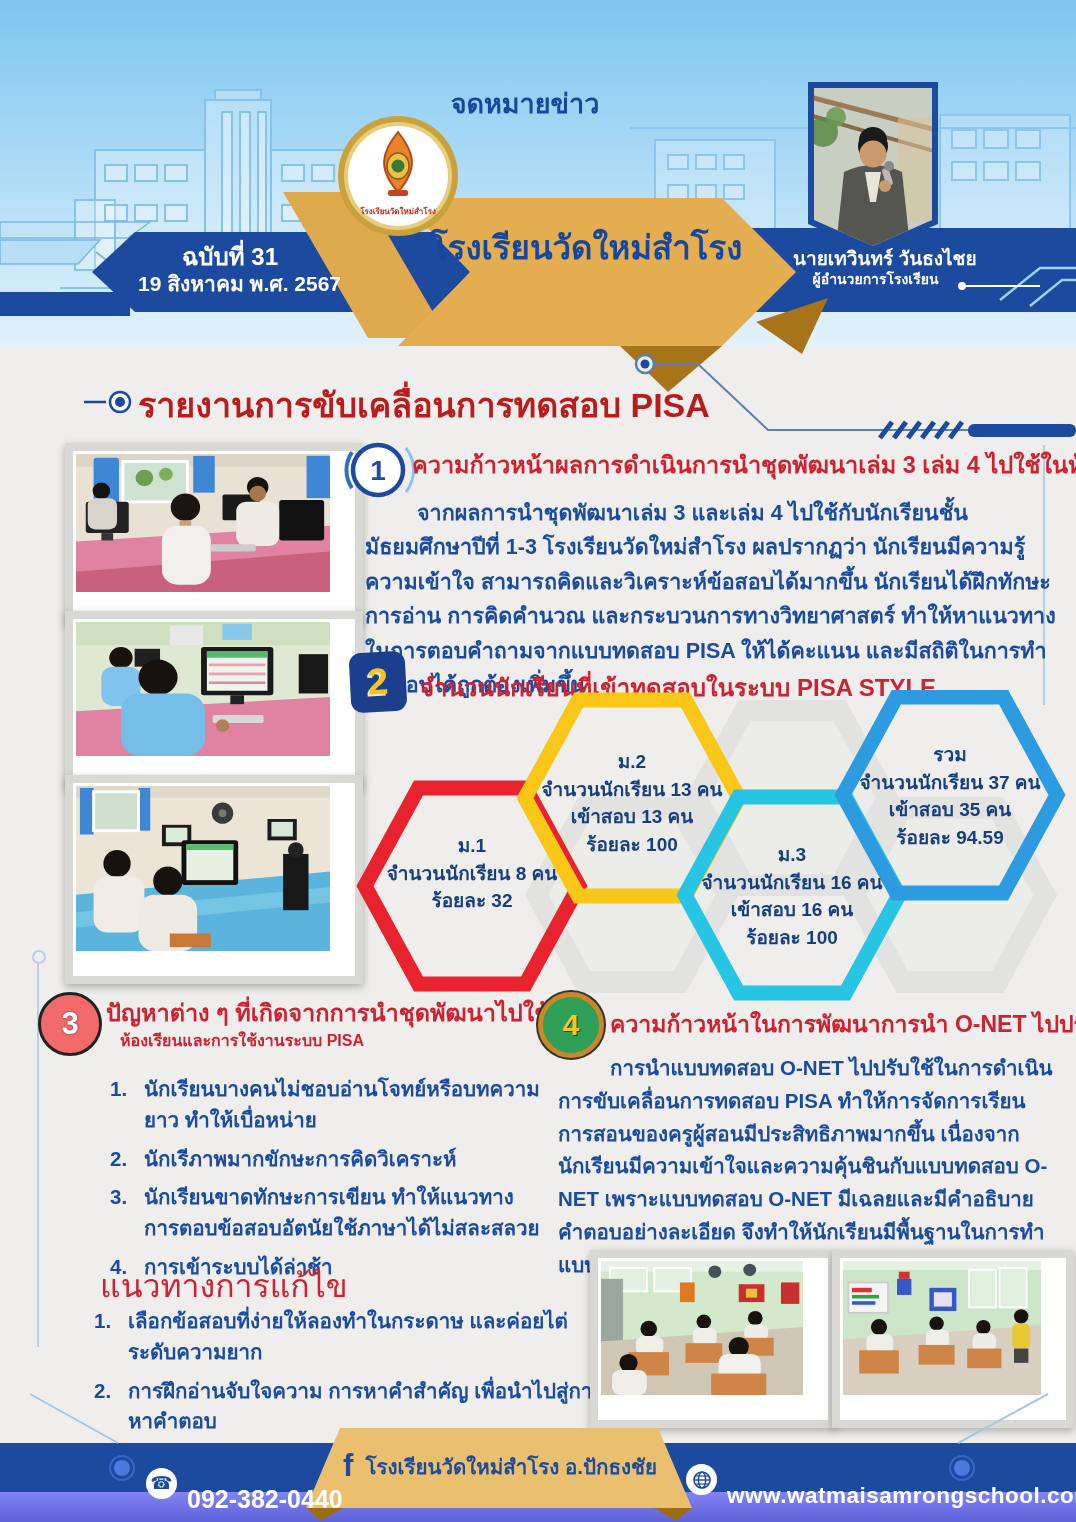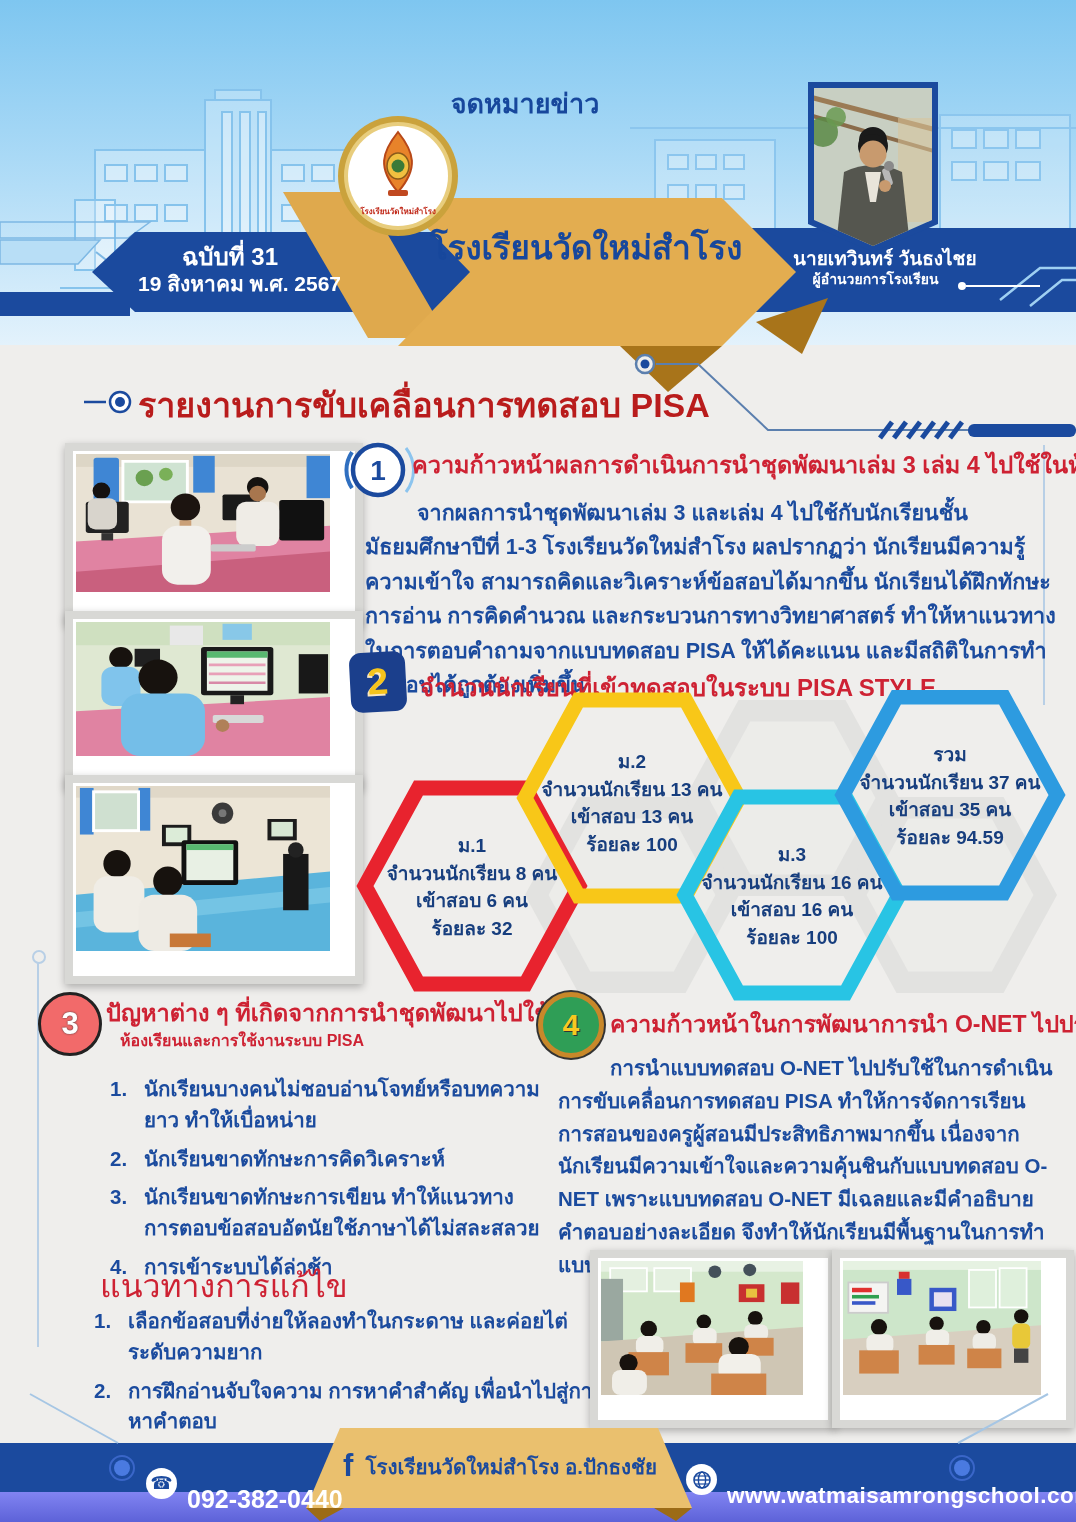--- a/index.html
+++ b/index.html
@@ -282,21 +282,20 @@
     </g>
     <polygon points="229,196 175.5,294 68.5,294 15,196 68.5,98 175.5,98" fill="none" stroke="#e8232e" stroke-width="15"></polygon>
     <polygon points="389,108 335.5,206 228.5,206 175,108 228.5,10 335.5,10" fill="none" stroke="#f8c718" stroke-width="15"></polygon>
     <polygon points="549,205 495.5,303 388.5,303 335,205 388.5,107 495.5,107" fill="none" stroke="#28c4e4" stroke-width="15"></polygon>
     <polygon points="707,105 653.5,203 546.5,203 493,105 546.5,7 653.5,7" fill="none" stroke="#2d9be0" stroke-width="15"></polygon>
   </svg>
 
   <div class="hexlabel" style="left:352px;top:832px;">
     <div>ม.1</div>
     <div>จำนวนนักเรียน 8 คน</div>
-    <div>เข้าสอบ 6 คน</div>
     <div>ร้อยละ 32</div>
   </div>
   <div class="hexlabel" style="left:512px;top:748px;">
     <div>ม.2</div>
     <div>จำนวนนักเรียน 13 คน</div>
     <div>เข้าสอบ 13 คน</div>
     <div>ร้อยละ 100</div>
   </div>
   <div class="hexlabel" style="left:672px;top:841px;">
     <div>ม.3</div>
@@ -312,21 +311,21 @@
   </div>
 
   <div class="abs badge-circle" style="left:38px;top:992px;width:58px;height:58px;background:#f26a6a;
        border:3px solid #222222;color:#ffffff;font-size:31px;text-shadow:0 0 2px #333;">
     <span>3</span>
   </div>
   <div class="abs red nowrap" style="left:106px;top:994px;font-size:23.5px;font-weight:800;">ปัญหาต่าง ๆ ที่เกิดจากการนำชุดพัฒนาไปใช้ใน</div>
   <div class="abs red nowrap" style="left:120px;top:1028px;font-size:16px;font-weight:800;">ห้องเรียนและการใช้งานระบบ PISA</div>
   <ol class="abs plain" style="left:100px;top:1066px;width:438px;font-size:20.5px;">
     <li>นักเรียนบางคนไม่ชอบอ่านโจทย์หรือบทความยาว ทำให้เบื่อหน่าย</li>
-    <li>นักเรียนขาดทักษะการคิดวิเคราะห์</li>
+    <li>นักเรีภาพมากขักษะการคิดวิเคราะห์</li>
     <li>นักเรียนขาดทักษะการเขียน ทำให้แนวทางการตอบข้อสอบอัตนัยใช้ภาษาได้ไม่สละสลวย</li>
     <li>การเข้าระบบได้ล่าช้า</li>
   </ol>
 
   <div class="abs red nowrap" style="left:100px;top:1260px;font-size:32px;font-weight:400;">แนวทางการแก้ไข</div>
   <ol class="abs plain" style="left:84px;top:1298px;width:520px;font-size:20.5px;">
     <li>เลือกข้อสอบที่ง่ายให้ลองทำในกระดาษ และค่อยไต่ระดับความยาก</li>
     <li>การฝึกอ่านจับใจความ การหาคำสำคัญ เพื่อนำไปสู่การหาคำตอบ</li>
     <li>ฝึกทักษะการเขียน โดยสอดแทรกในรายวิชา หรือสอนซ่อมเสริม</li>
     <li>ครูแนะนำและการช่วยเหลือในการสมัครและเข้าใช้งานในระบบ</li>

